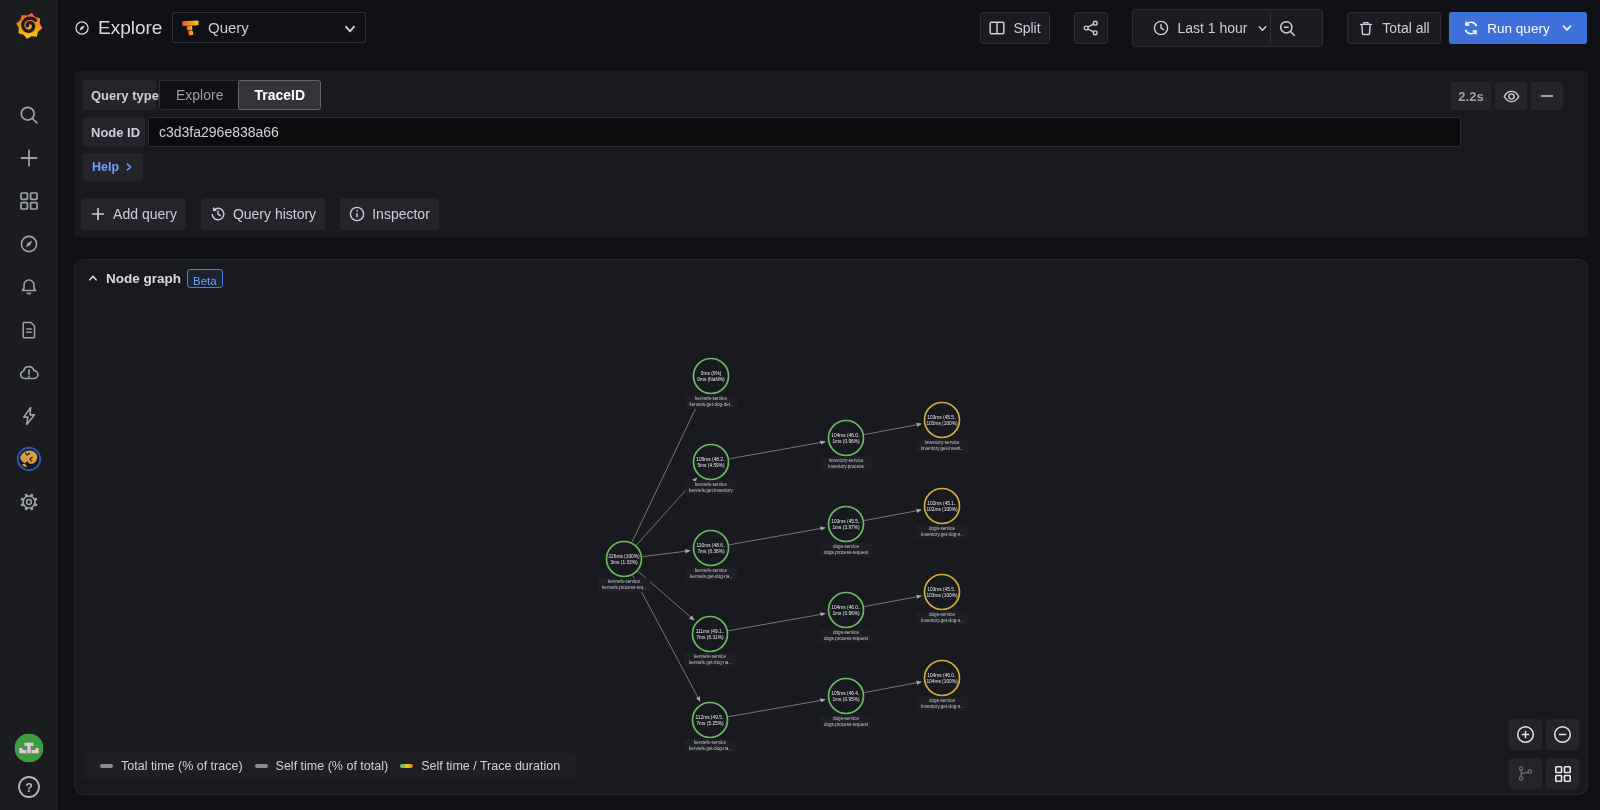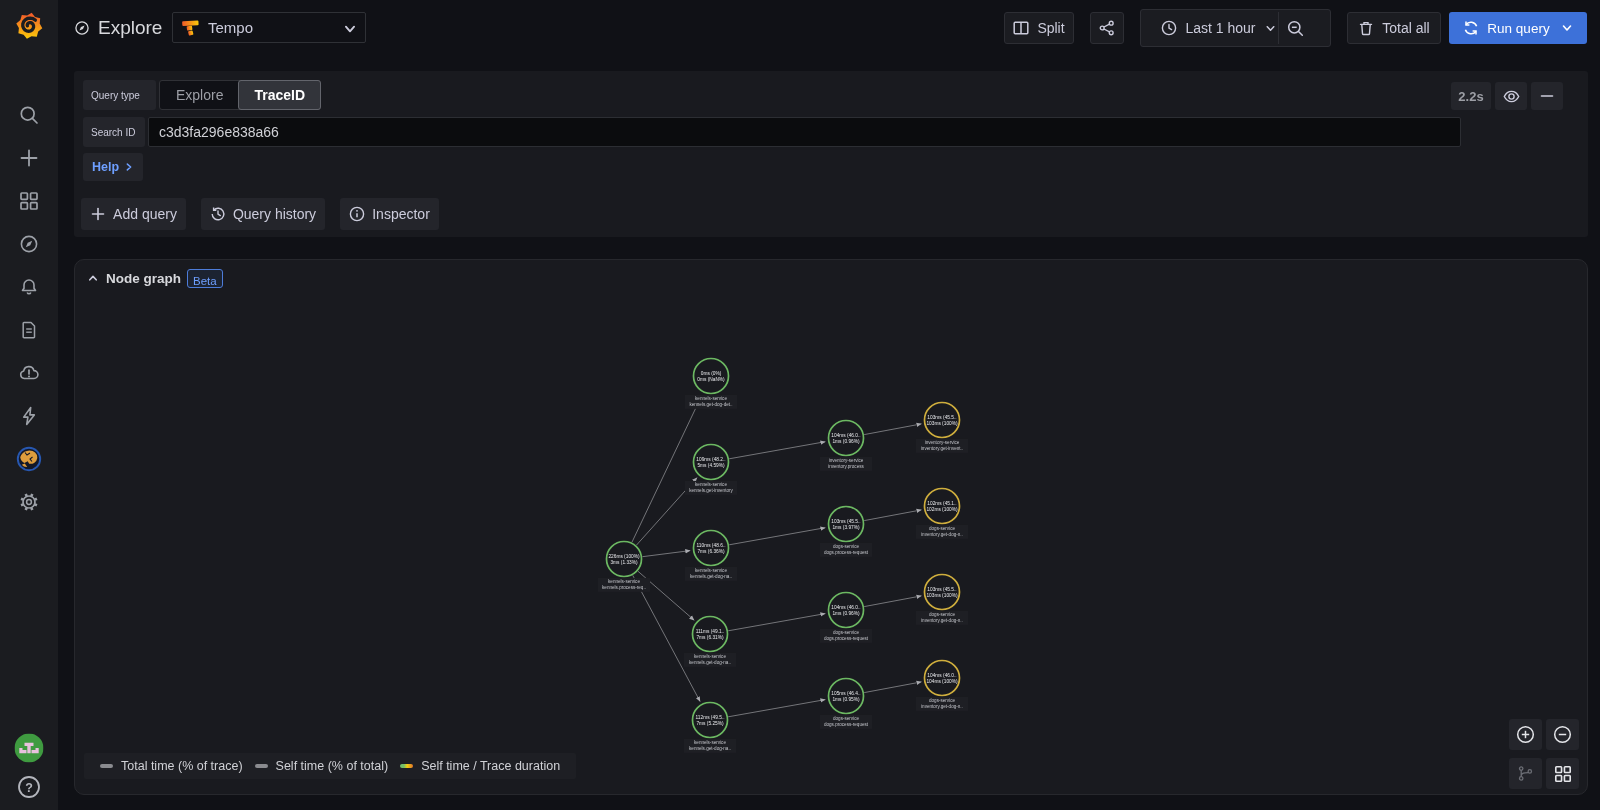--- a/index.html
+++ b/index.html
@@ -4,31 +4,31 @@
 html,body{width:1600px;height:810px;overflow:hidden;background:#101116;font-family:"Liberation Sans",sans-serif;}
 .sidebar{position:absolute;left:0;top:0;width:58px;height:810px;background:#1b1c20;}
 .slogo{position:absolute;left:14px;top:10px;}
 .sicon{position:absolute;left:50%;transform:translate(-50%,-50%);line-height:0;}
 .topbar{position:absolute;left:58px;top:0;width:1542px;height:56px;}
 .explore{position:absolute;left:16px;top:17px;display:flex;align-items:center;gap:8px;color:#d8d9dd;font-size:19px;font-weight:400;}
 .dspicker{position:absolute;left:114px;top:12px;width:194px;height:31px;border:1px solid #2f3136;border-radius:2px;display:flex;align-items:center;padding-left:8px;}
 .dsname{color:#ccccdc;font-size:15px;margin-left:8px;}
 .dschev{position:absolute;right:8px;top:9px;line-height:0;}
 .tright{position:absolute;right:13px;top:12px;display:flex;align-items:center;height:32px;}
-.tbtn{height:32px;background:#1b1c21;border:1px solid #2d2e34;border-radius:3px;display:flex;align-items:center;justify-content:center;color:#ccccdc;font-size:14px;font-weight:500;margin-left:16px;}
+.tbtn{height:32px;background:#1b1c21;border:1px solid #2d2e34;border-radius:3px;display:flex;align-items:center;justify-content:center;color:#ccccdc;font-size:14px;font-weight:500;margin-left:24px;}
 .bic{line-height:0;margin-right:8px;display:inline-flex;}
 .chv{line-height:0;margin-left:9px;}
 .tseg1{flex:1;display:flex;align-items:center;justify-content:center;}
 .tdiv{width:1px;height:32px;background:#2d2e34;}
 .tseg2{width:33px;display:flex;align-items:center;justify-content:center;}
 .runbtn{width:138px;height:32px;background:#3d71d9;border-radius:3px;display:flex;align-items:center;justify-content:center;color:#fff;font-size:14px;font-weight:500;margin-left:8px;}
 .rchev{line-height:0;margin-left:11px;}
 .qbox{position:absolute;left:74px;top:71px;width:1514px;height:166px;background:#191a1f;border-radius:3px;}
 .qrow{position:absolute;left:7px;display:flex;align-items:flex-start;}
-.chip{background:#24252b;border-radius:3px;color:#ccccdc;font-size:10px;font-weight:400;white-space:nowrap;}
+.chip{background:#24252b;border-radius:3px;color:#ccccdc;font-size:13px;font-weight:700;white-space:nowrap;}
 .lbl{width:73px;height:30px;display:flex;align-items:center;padding-left:8px;margin-left:2px;}
 .seg{margin-left:3px;height:30px;border:1px solid #303136;background:#101116;border-radius:3px;display:flex;}
 .segopt{padding:0 16px;display:flex;align-items:center;color:#9d9fa6;font-size:14px;}
 .segopt.sel{background:#32343a;border:1px solid #63656c;border-radius:3px;margin:-1px;color:#fff;font-weight:700;padding:0 15px;}
 .tinput{margin-left:3px;width:1313px;height:30px;background:#0b0c0e;border:1px solid #2c2e33;border-radius:2px;color:#d0d1d6;font-size:14px;display:flex;align-items:center;padding-left:10px;}
 .helpchip{height:28px;display:flex;align-items:center;gap:5px;color:#6e9fff;padding:0 9px;font-weight:700;font-size:12.5px;margin-left:2px;}
 .btn{height:32px;background:#24252b;border-radius:3px;display:flex;align-items:center;justify-content:center;color:#ccccdc;font-size:14px;font-weight:500;margin-right:15px;}
 .bic2{line-height:0;margin-right:7px;display:inline-flex;}
 .qstats{position:absolute;right:25px;top:11px;display:flex;}
 .statchip{width:40px;height:28px;display:flex;align-items:center;justify-content:center;color:#9d9fa6;font-size:13px;font-weight:700;}
@@ -133,21 +133,21 @@
         <defs>
           <linearGradient id="tlg" x1="0" y1="0" x2="1" y2="0">
             <stop offset="0" stop-color="#f05a28"></stop>
             <stop offset="1" stop-color="#fbca0a"></stop>
           </linearGradient>
         </defs>
 <rect x="1.2" y="1.8" width="16.3" height="4.8" rx="1" fill="url(#tlg)" transform="rotate(-3 9 4)"></rect>
 <rect x="5.8" y="7.1" width="5.4" height="4.3" rx="0.8" fill="url(#tlg)" transform="rotate(-8 8 9)"></rect>
 <rect x="7.4" y="11.9" width="4.6" height="4.5" rx="0.8" fill="url(#tlg)" transform="rotate(-14 9 14)"></rect>
       </svg>
-      <span class="dsname">Tempo</span>
+      <span class="dsname">Query</span>
       <span class="dschev"><svg class="" width="14" height="14" viewBox="0 0 12 12" fill="none" xmlns="http://www.w3.org/2000/svg">
           <path d="M2.5 4 L6 8 L9.5 4" stroke="#ccccdc" stroke-width="1.6" stroke-linecap="round" stroke-linejoin="round"></path>
         </svg></span>
     </div>
 <div class="tright">
 <div class="tbtn" style="width:70px">
         <span class="bic">
           <svg class="" width="16" height="16" viewBox="0 0 16 16" fill="none" xmlns="http://www.w3.org/2000/svg">
             <rect x="1.2" y="2.2" width="13.6" height="11.6" rx="1" stroke="#ccccdc" stroke-width="1.5"></rect>
             <line x1="8" y1="2.2" x2="8" y2="13.8" stroke="#ccccdc" stroke-width="1.5"></line>
@@ -228,21 +228,21 @@
       </div>
     </div>
 <div class="qrow" style="top:9px">
   <div class="chip lbl">Query type</div>
   <div class="seg">
         <div class="segopt">Explore</div>
         <div class="segopt sel">TraceID</div>
       </div>
 </div>
 <div class="qrow" style="top:46px">
-  <div class="chip lbl" style="width:62px">Search ID</div>
+  <div class="chip lbl" style="width:62px">Node ID</div>
   <div class="tinput">c3d3fa296e838a66</div>
 </div>
 <div class="qrow" style="top:82px">
   <div class="chip helpchip">Help <svg width="10" height="10" viewBox="0 0 12 12" fill="none" xmlns="http://www.w3.org/2000/svg">
           <path d="M4 2.5 L8 6 L4 9.5" stroke="#6e9fff" stroke-width="1.8" stroke-linecap="round" stroke-linejoin="round"></path>
         </svg></div>
 </div>
 <div class="qrow" style="top:127px">
   <div class="btn" style="width:105px">
         <span class="bic2">

